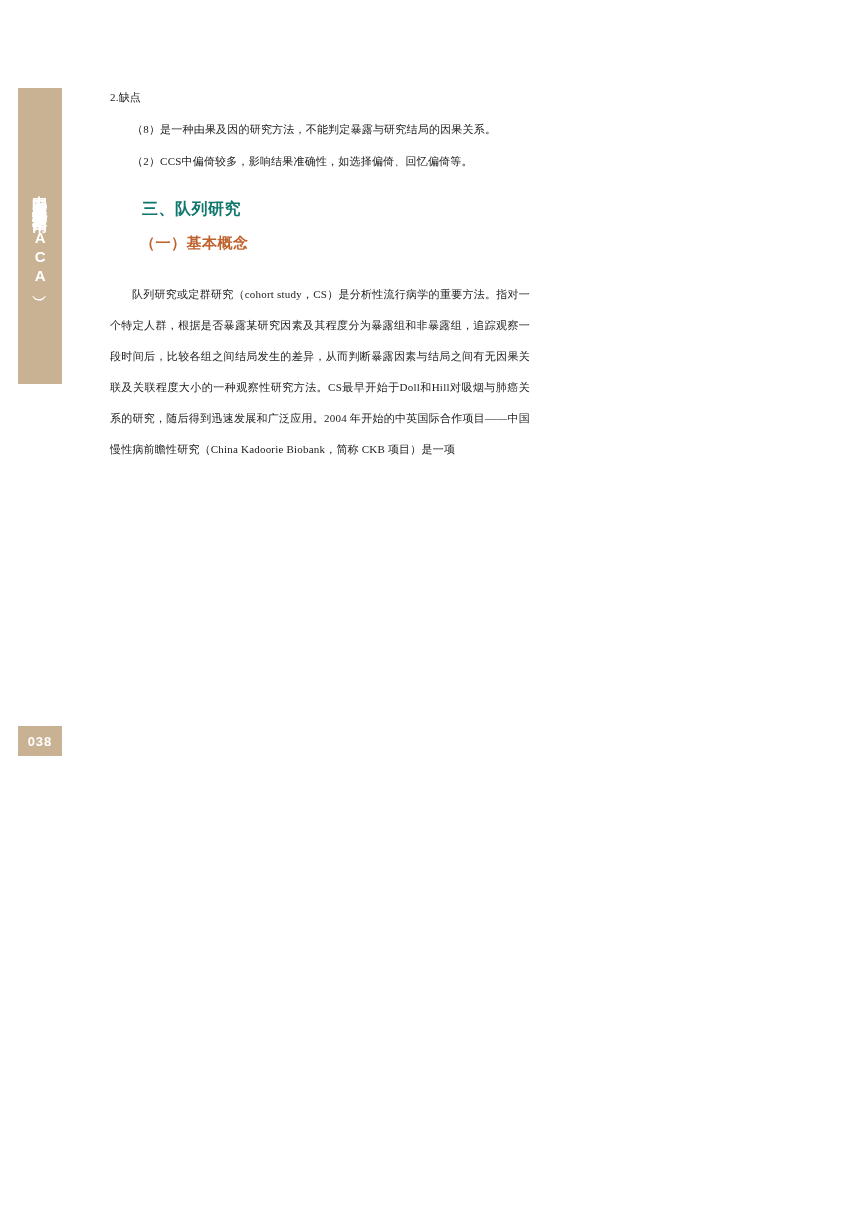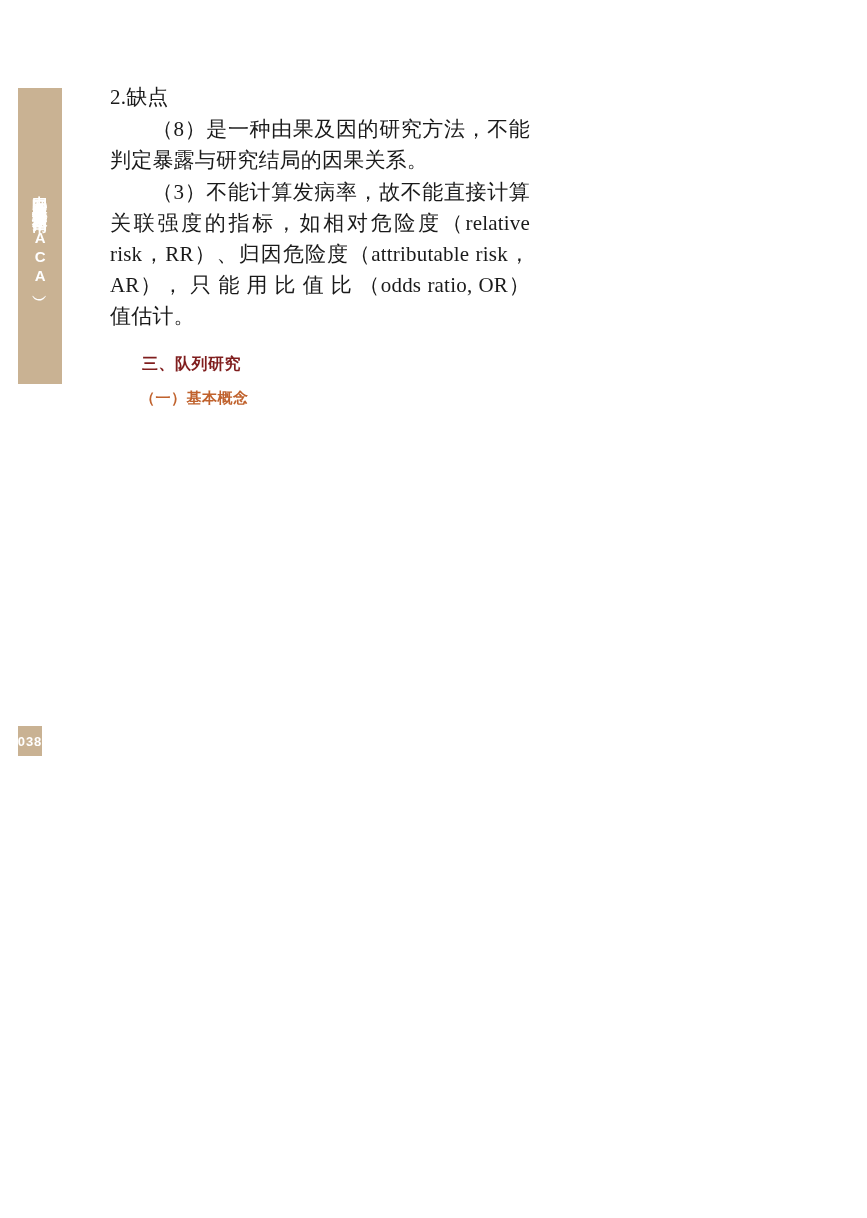--- a/index.html
+++ b/index.html
@@ -45,21 +45,21 @@
     letter-spacing: 2px;
     line-height: 1.15;
     white-space: nowrap;
   }
 
   
   .page-num {
     position: absolute;
     left: 18px;
     top: 726px;
-    width: 24px;
+    width: 44px;
     height: 30px;
     background: #c9b293;
     display: flex;
     align-items: center;
     justify-content: center;
   }
   .page-num-text {
     color: #ffffff;
     font-family: "Liberation Sans", sans-serif;
     font-weight: bold;
@@ -70,34 +70,34 @@
   
   .content {
     position: absolute;
     left: 110px;
     top: 82px;
     width: 420px;
   }
 
   p.body {
     margin: 0 0 1px 0;
-    font-size: 21px;
+    font-size: 11px;
     line-height: 31px;
     color: #1a1a1a;
     text-align: justify;
     text-justify: inter-ideograph;
     letter-spacing: 0.2px;
   }
   p.indent { text-indent: 2em; }
 
   h3.section {
     margin: 16px 0 2px 2em;
     font-size: 16px;
     line-height: 31px;
-    color: #7f1d1d;
+    color: #0f766e;
     font-weight: bold;
     letter-spacing: 0.5px;
   }
   h4.subsection {
     margin: 4px 0 20px 2em;
     font-size: 15px;
     line-height: 31px;
     color: #c0622d;
     font-weight: bold;
     letter-spacing: 0.5px;
@@ -112,18 +112,19 @@
     <span class="side-tab-text">中国肿瘤整合诊治技术指南（CACA）</span>
   </div>
 
   <div class="page-num">
     <span class="page-num-text">038</span>
   </div>
 
   <div class="content">
     <p class="body">2.缺点</p>
     <p class="body indent">（8）是一种由果及因的研究方法，不能判定暴露与研究结局的因果关系。</p>
-    <p class="body indent">（3）不能计算发病率，故不能直接计算关联强度的指标，如相对危险度（relative risk，RR）、归因危险度（attributable risk， AR）， 只 能 用 比 值 比 （odds ratio, OR）值估计。</p>
+    <p class="body indent">（2）CCS中偏倚较多，影响结果准确性，如选择偏倚、回忆偏倚等。</p>
     <h3 class="section">三、队列研究</h3>
     <h4 class="subsection">（一）基本概念</h4>
+    <p class="body indent">队列研究或定群研究（cohort study，CS）是分析性流行病学的重要方法。指对一个特定人群，根据是否暴露某研究因素及其程度分为暴露组和非暴露组，追踪观察一段时间后，比较各组之间结局发生的差异，从而判断暴露因素与结局之间有无因果关联及关联程度大小的一种观察性研究方法。CS最早开始于Doll和Hill对吸烟与肺癌关系的研究，随后得到迅速发展和广泛应用。2004 年开始的中英国际合作项目——中国慢性病前瞻性研究（China Kadoorie Biobank，简称 CKB 项目）是一项</p>
   </div>
 
 </div>
 
 </body></html>

